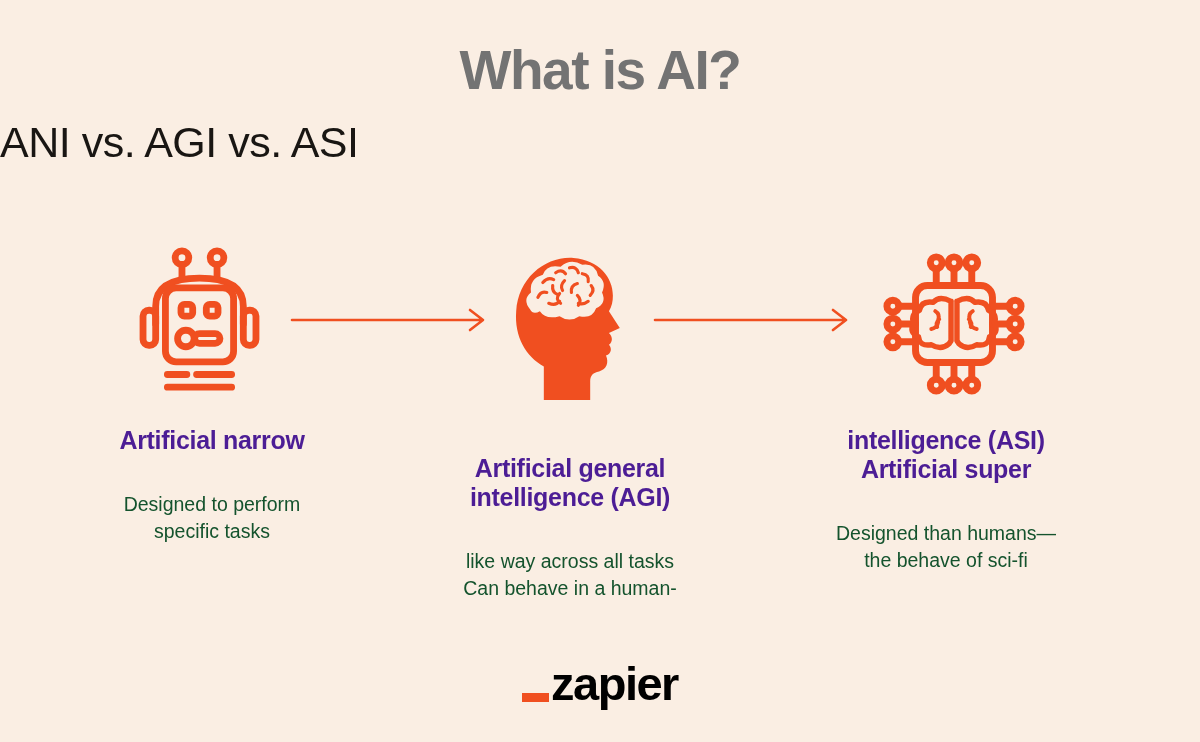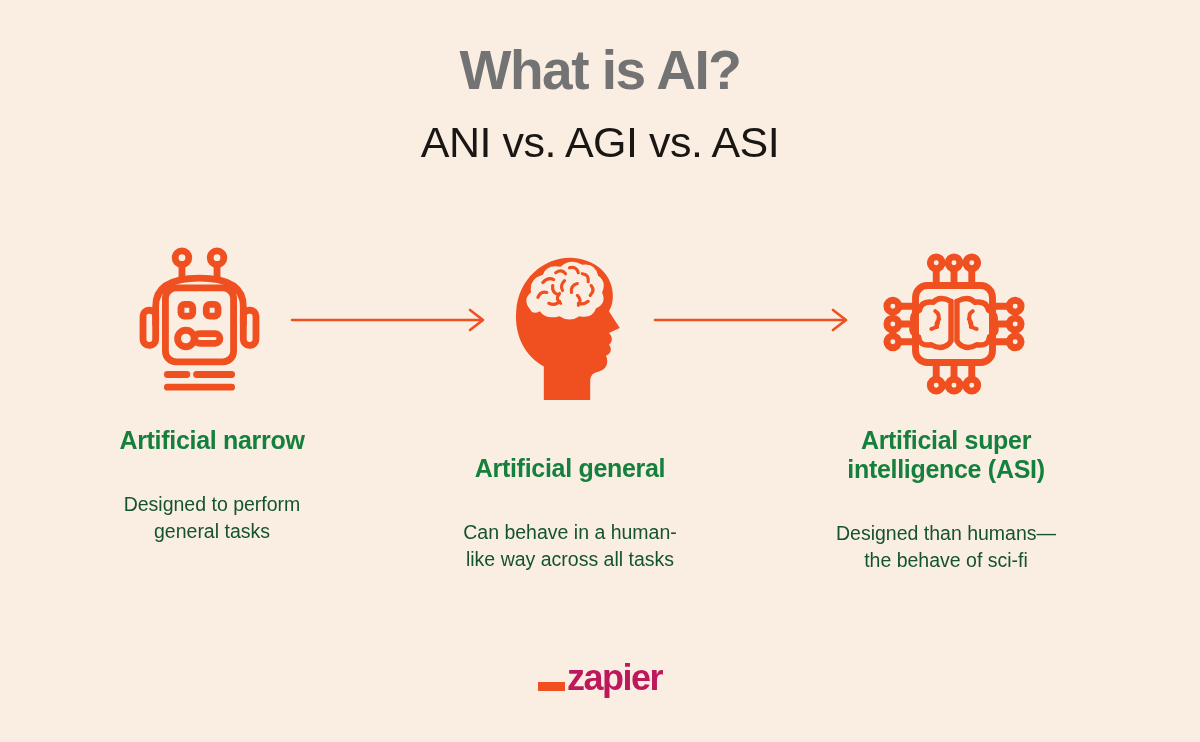--- a/index.html
+++ b/index.html
@@ -12,48 +12,48 @@
     color:#F04F20; 
   }
   .title {
     position:absolute; top:42px; left:0; width:100%;
     margin:0; text-align:center;
     font-size:55px; font-weight:800; letter-spacing:-1.5px;
     color:#737373; line-height:1.05;
   }
   .subtitle {
     position:absolute; top:121px; left:0; width:100%;
-    margin:0; text-align:center;
+    margin:0; text-align:left;
     font-size:43px; font-weight:400; letter-spacing:-0.5px;
     color:#191613; line-height:1;
   }
   .icon { position:absolute; }
   .icon-robot { left:136px; top:246px; }
   .icon-head  { left:508px; top:252px; }
   .icon-chip  { left:880px; top:250px; }
   .arrow { position:absolute; }
   .arrow-1 { left:290px; top:306px; }
   .arrow-2 { left:653px; top:306px; }
   .col { position:absolute; top:426px; width:320px; text-align:center; }
   .col-1 { left:52px; }
   .col-2 { left:410px;margin-top:28px; }
   .col-3 { left:786px; }
-  .col-heading { font-size:25px; font-weight:700; color:#15803d; line-height:29px; letter-spacing:-0.3px; }
+  .col-heading { font-size:25px; font-weight:700; color:#4c1d95; line-height:29px; letter-spacing:-0.3px; }
   .col-desc { margin-top:36px; font-size:19.5px; font-weight:400; color:#14532d; line-height:27px; }
   .logo-row {
     position:absolute; top:660px; left:0; width:100%;
     display:flex; justify-content:center; align-items:flex-end;
   }
   .logo-underscore {
     display:inline-block; width:27px; height:9px;
     background:#F04F20; margin:0 2px 5px 0;
   }
   .logo-text {
-    font-size:36px; font-weight:800; letter-spacing:-1.5px;
-    color:#be185d; line-height:1;
+    font-size:47px; font-weight:800; letter-spacing:-1.5px;
+    color:#000000; line-height:1;
   }
 </style>
 </head>
 <body>
 
 <div class="canvas">
 
   <h1 class="title">What is AI?</h1>
   <h2 class="subtitle">ANI vs. AGI vs. ASI</h2>
 
@@ -127,38 +127,39 @@
         M94,62 q-5,3 -3,9 M98,80 q-6,-1 -7,-7 M90,70 q4,4 2,8"></path>
     </svg>
   </div>
 
   <div class="col col-1">
     <div class="col-heading">
       <div>Artificial narrow</div>
     </div>
     <div class="col-desc">
       <div>Designed to perform</div>
-      <div>general tasks</div>
+      <div>specific tasks</div>
     </div>
   </div>
 
   <div class="col col-2">
     <div class="col-heading">
       <div>Artificial general</div>
+      <div>intelligence (AGI)</div>
     </div>
     <div class="col-desc">
+      <div>like way across all tasks</div>
       <div>Can behave in a human-</div>
-      <div>like way across all tasks</div>
     </div>
   </div>
 
   <div class="col col-3">
     <div class="col-heading">
+      <div>intelligence (ASI)</div>
       <div>Artificial super</div>
-      <div>intelligence (ASI)</div>
     </div>
     <div class="col-desc">
       <div>Designed than humans—</div>
       <div>the behave of sci-fi</div>
     </div>
   </div>
 
   <div class="logo-row">
     <span class="logo-underscore"></span>
     <span class="logo-text">zapier</span>

